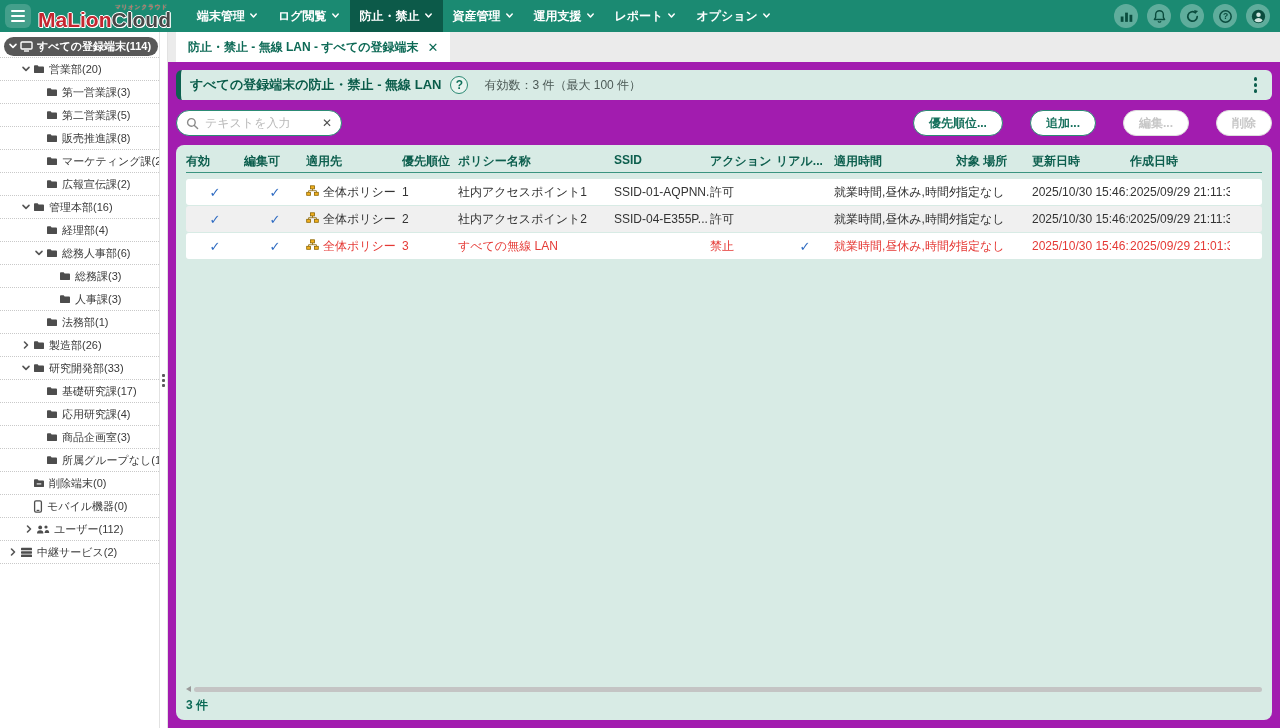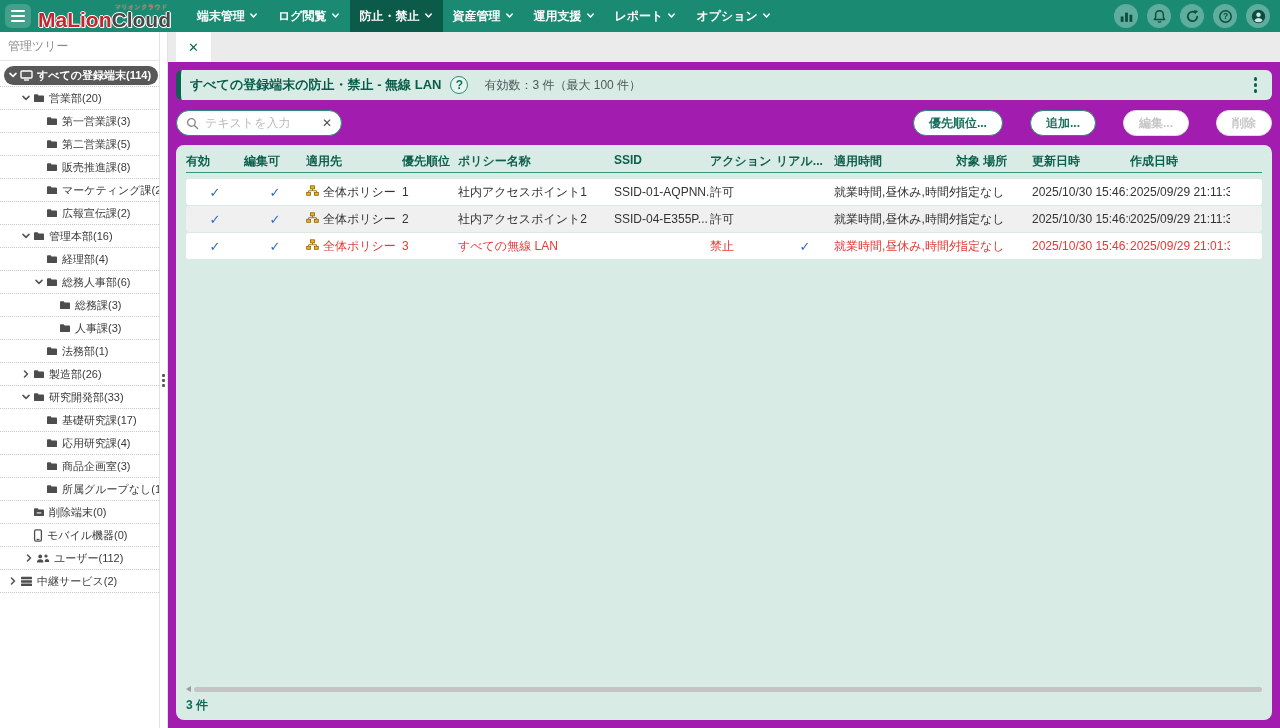--- a/index.html
+++ b/index.html
@@ -198,21 +198,20 @@
           <circle cx="7" cy="7" r="6.2" fill="#0a4c3e"></circle>
           <circle cx="7" cy="5.3" r="2.1" fill="#cfe5df"></circle>
           <path d="M3.2 10.9 Q7 14 10.8 10.9 Q9.8 8.3 7 8.3 Q4.2 8.3 3.2 10.9 Z" fill="#cfe5df"></path>
         </svg>
     </span>
   </div>
 </header>
 
 <div class="body">
   <aside class="sidebar">
-    <div class="sidebar-title">管理ツリー</div>
     <div class="tree" id="tree">
         <div class="tree-item selected" style="padding-left: 4px;">
           <span class="pill">
             <span class="chev">
               <svg width="10" height="10" viewBox="0 0 10 10">
                 <polyline points="2,3.4 5,6.4 8,3.4" fill="none" stroke="currentColor" stroke-width="1.6" stroke-linecap="round" stroke-linejoin="round"></polyline>
               </svg>
             </span>
             <span class="ticon">
               <svg width="13" height="11" viewBox="0 0 13 11">
@@ -506,20 +505,21 @@
     <span class="dots">
         <i></i>
         <i></i>
         <i></i>
       </span>
   </div>
 
   <main class="main">
     <div class="tabbar">
       <div class="tab">
+        <span>防止・禁止 - 無線 LAN - すべての登録端末</span>
         <span class="tab-close">✕</span>
       </div>
     </div>
 
     <div class="content">
       <div class="panel-header">
         <span class="panel-title">すべての登録端末の防止・禁止 - 無線 LAN</span>
         <span class="help-circle">?</span>
         <span class="count-info">有効数：3 件（最大 100 件）</span>
         <span class="kebab">

